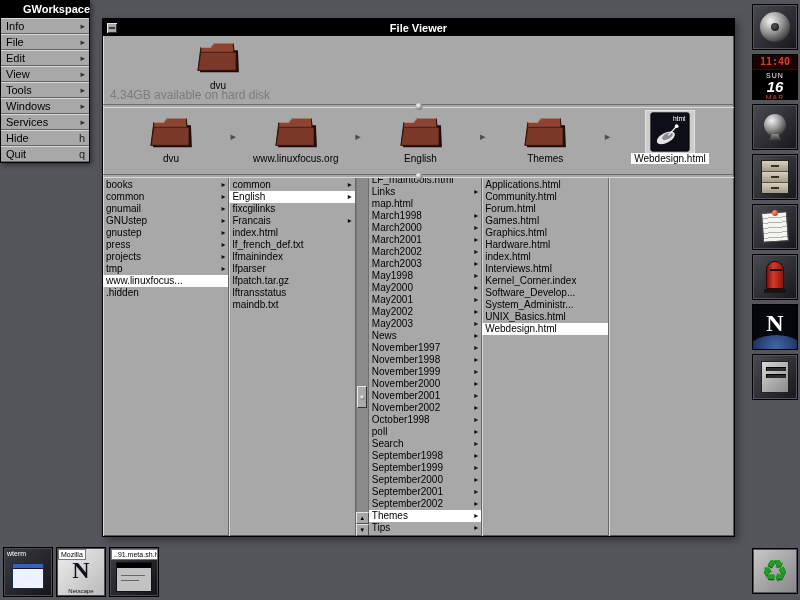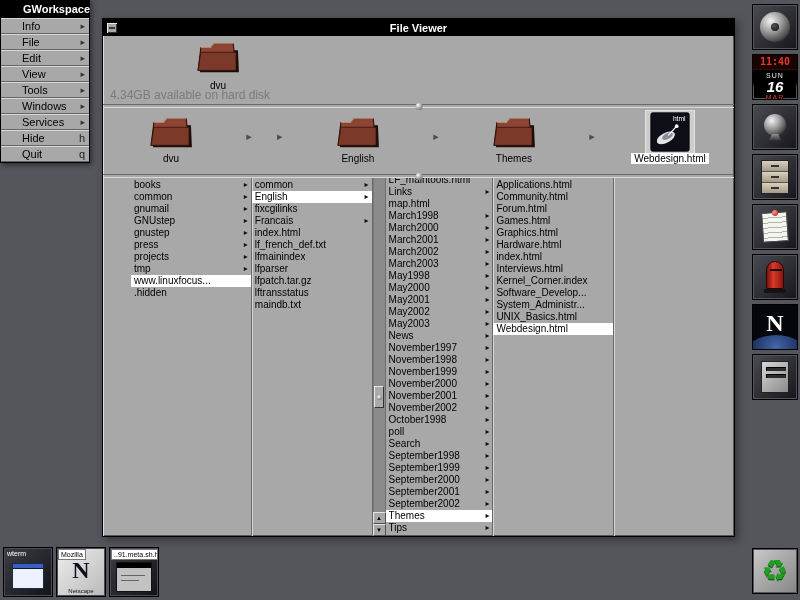--- a/index.html
+++ b/index.html
@@ -4,21 +4,21 @@
 <style>
   *{margin:0;padding:0;box-sizing:border-box;}
   html,body{width:800px;height:600px;overflow:hidden;}
   body{font-family:"Liberation Sans",sans-serif;background:#54565c;}
   .desktop{position:relative;width:800px;height:600px;background:#54565c;overflow:hidden;}
 
   
   .menu{position:absolute;left:0;top:0;width:90px;border:1px solid #000;box-shadow:2px 2px 5px rgba(0,0,0,.45);}
   .menu-title{height:17px;background:#000;color:#fff;font-size:11px;font-weight:bold;line-height:17px;padding-left:22px;}
   .menu-item{height:16px;background:#a8a8a8;display:flex;justify-content:space-between;align-items:center;
-    padding:0 4px 0 21px;border-top:1px solid #d8d8d8;border-bottom:1px solid #656565;font-size:11px;color:#000;}
+    padding:0 4px 0 5px;border-top:1px solid #d8d8d8;border-bottom:1px solid #656565;font-size:11px;color:#000;}
   .mi-right{font-size:11px;color:#222;}
   .mi-right.tri{font-size:9px;color:#333;}
 
   
   .window{position:absolute;left:102px;top:18px;width:633px;height:519px;background:#a8a8a8;border:1px solid #000;
     box-shadow:inset 1px 1px 0 #dcdcdc,inset -1px -1px 0 #555,3px 3px 8px rgba(0,0,0,.4);
     display:flex;flex-direction:column;}
   .titlebar{flex:0 0 17px;height:17px;background:#000;color:#fff;position:relative;display:flex;align-items:center;}
   .title-text{position:absolute;left:0;right:0;text-align:center;font-size:11px;font-weight:bold;}
   .mini-btn{width:12px;height:12px;margin-left:3px;background:#a8a8a8;border:1px solid #000;
@@ -37,21 +37,21 @@
   
   .shelf{flex:0 0 66px;display:flex;align-items:flex-start;justify-content:space-between;padding:3px 14px 0 18px;}
   .shelf-item{width:100px;display:flex;flex-direction:column;align-items:center;}
   .shelf-icon-wrap{width:48px;height:42px;display:flex;align-items:center;justify-content:center;}
   .shelf-item.sel .shelf-icon-wrap{background:#cdcdcd;box-shadow:0 0 0 1px #e2e2e2;}
   .shelf-label{font-size:10px;white-space:nowrap;max-width:112px;overflow:hidden;color:#000;}
   .shelf-label.sel{background:#fff;padding:0 3px;}
   .shelf-sep{margin-top:19px;color:#4d4d4d;font-size:11px;}
 
   
-  .browser{flex:1 1 auto;display:flex;overflow:hidden;border-top:0;margin-left:28px;}
+  .browser{flex:1 1 auto;display:flex;overflow:hidden;border-top:0;}
   .column{flex:1;display:flex;overflow:hidden;}
   .column + .column{border-left:1px solid #686868;box-shadow:inset 1px 0 0 #d6d6d6;}
   .col-list{flex:1;overflow:hidden;padding-top:1px;}
   .row{height:12px;line-height:12px;display:flex;align-items:center;justify-content:space-between;
     padding:0 3px;font-size:10px;color:#000;white-space:nowrap;}
   .row.sel{background:#fff;}
   .row.clipped{margin-top:-5px;}
   .row-label{overflow:hidden;}
   .row-arrow{font-size:8px;color:#111;margin-left:2px;flex:0 0 auto;}
 
@@ -76,21 +76,21 @@
 
   .icon-sphere{border-radius:50%;background:radial-gradient(circle at 35% 30%,#f2f2f2,#9a9a9a 40%,#3a3a3a 78%,#141414);}
   .icon-sphere.big{width:30px;height:30px;position:relative;}
   .sphere-hole{position:absolute;left:11px;top:11px;width:8px;height:8px;border-radius:50%;
     background:radial-gradient(circle at 40% 35%,#555,#0c0c0c);}
   .icon-sphere.small{width:22px;height:22px;}
   .dish-wrap{display:flex;flex-direction:column;align-items:center;}
   .dish-stand{width:12px;height:7px;background:linear-gradient(#909090,#2c2c2c);margin-top:-2px;
     clip-path:polygon(25% 0,75% 0,100% 100%,0 100%);}
 
-  .clock-face{width:100%;height:100%;background:#000;display:flex;flex-direction:column;align-items:center;border-radius:18px;}
+  .clock-face{width:100%;height:100%;background:#000;display:flex;flex-direction:column;align-items:center;}
   .clock-time{width:100%;text-align:center;font-family:"DejaVu Sans Mono",monospace;font-size:10px;font-weight:bold;
     color:#e23a2a;background:#190202;border-bottom:1px solid #3c0a05;padding:1px 0 2px;}
   .clock-day{font-size:7px;color:#eee;margin-top:2px;letter-spacing:1px;}
   .clock-date{font-size:15px;font-weight:bold;color:#fff;line-height:15px;font-style:italic;}
   .clock-month{font-size:7px;color:#e23a2a;letter-spacing:1px;}
 
   .cabinet{width:28px;height:34px;background:#c8bfae;border:1px solid #242424;display:flex;flex-direction:column;}
   .drawer{flex:1;border-bottom:1px solid #5c5648;position:relative;background:linear-gradient(#d8d0c0,#a49b89);}
   .drawer:last-child{border-bottom:none;}
   .drawer::after{content:"";position:absolute;left:50%;top:50%;width:8px;height:2px;margin:-1px 0 0 -4px;background:#37332c;}
@@ -212,20 +212,31 @@
             <svg width="44" height="38" viewBox="0 0 46 40">
               <path d="M4 36 L7 13 L44 13 L45 36 Z" fill="#1c0d08"></path>
               <path d="M2 34 L5 10 L16 10 L19 6 L39 6 L42 34 Z" fill="#8e4433" stroke="#2a120b" stroke-width="1.2"></path>
               <path d="M5 10 L16 10 L19 6 L39 6" fill="none" stroke="#c98d6d" stroke-width="1"></path>
               <path d="M2 34 L5 15 L42 15 L42 34 Z" fill="#7c392a" stroke="#2a120b" stroke-width="0.8"></path>
             </svg>
           </div>
           <div class="shelf-label">dvu</div>
         </div>
         <span class="shelf-sep">▸</span>
+        <div class="shelf-item">
+          <div class="shelf-icon-wrap">
+            <svg width="44" height="38" viewBox="0 0 46 40">
+              <path d="M4 36 L7 13 L44 13 L45 36 Z" fill="#1c0d08"></path>
+              <path d="M2 34 L5 10 L16 10 L19 6 L39 6 L42 34 Z" fill="#8e4433" stroke="#2a120b" stroke-width="1.2"></path>
+              <path d="M5 10 L16 10 L19 6 L39 6" fill="none" stroke="#c98d6d" stroke-width="1"></path>
+              <path d="M2 34 L5 15 L42 15 L42 34 Z" fill="#7c392a" stroke="#2a120b" stroke-width="0.8"></path>
+            </svg>
+          </div>
+          <div class="shelf-label">www.linuxfocus.org</div>
+        </div>
         <span class="shelf-sep">▸</span>
         <div class="shelf-item">
           <div class="shelf-icon-wrap">
             <svg width="44" height="38" viewBox="0 0 46 40">
               <path d="M4 36 L7 13 L44 13 L45 36 Z" fill="#1c0d08"></path>
               <path d="M2 34 L5 10 L16 10 L19 6 L39 6 L42 34 Z" fill="#8e4433" stroke="#2a120b" stroke-width="1.2"></path>
               <path d="M5 10 L16 10 L19 6 L39 6" fill="none" stroke="#c98d6d" stroke-width="1"></path>
               <path d="M2 34 L5 15 L42 15 L42 34 Z" fill="#7c392a" stroke="#2a120b" stroke-width="0.8"></path>
             </svg>
           </div>

